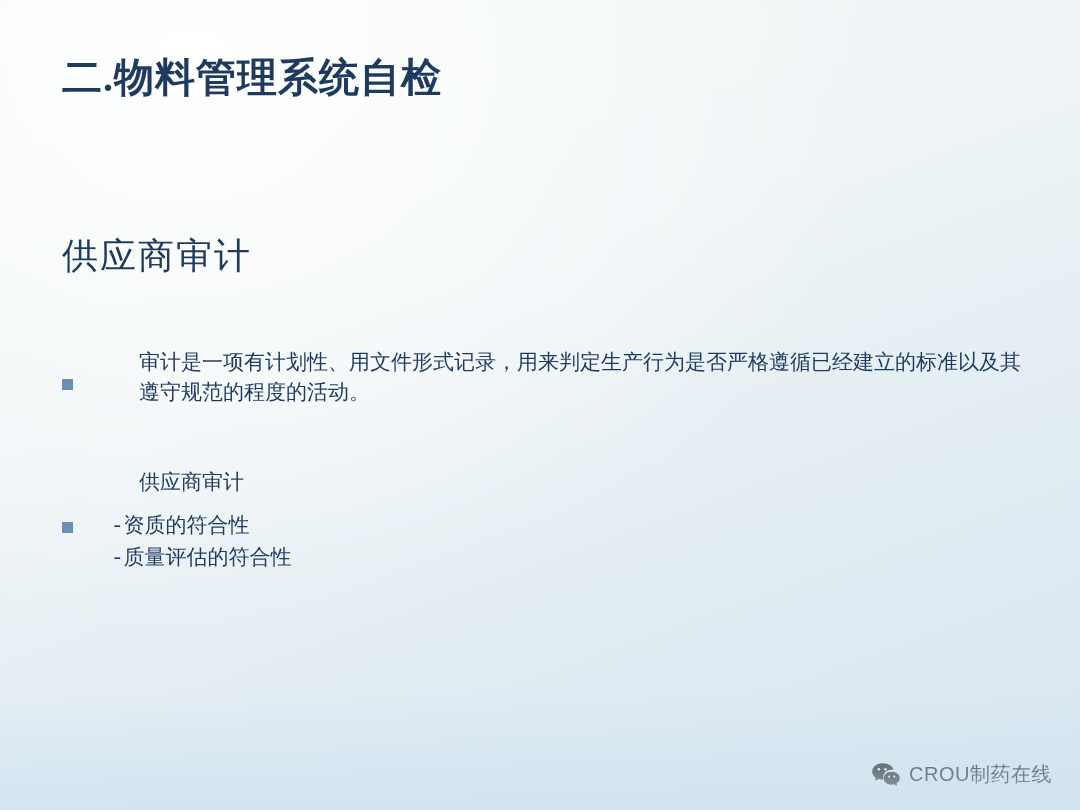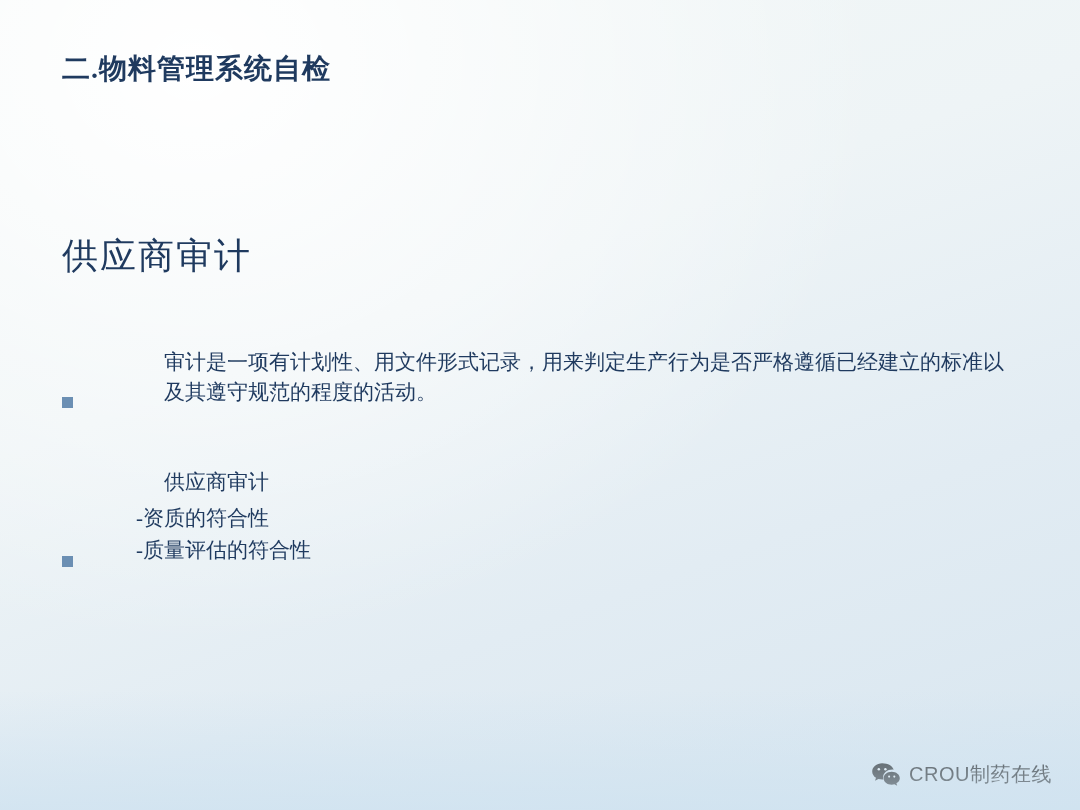--- a/index.html
+++ b/index.html
@@ -29,21 +29,21 @@
     left: 0; right: 0; bottom: 0;
     height: 120px;
     background: linear-gradient(180deg, rgba(214,231,242,0) 0%, rgba(206,226,240,0.75) 100%);
     pointer-events: none;
   }
 
   .slide-title {
     position: absolute;
     left: 62px;
     top: 50px;
-    font-size: 28px;
+    font-size: 40px;
     font-weight: bold;
     color: #1f3a5f;
     letter-spacing: 1px;
     white-space: nowrap;
   }
 
   .section-heading {
     position: absolute;
     left: 62px;
     top: 232px;
@@ -54,23 +54,22 @@
   }
 
   .bullets {
     position: absolute;
     left: 62px;
     top: 348px;
     width: 960px;
   }
   .bullet-row {
     display: flex;
-    align-items: flex-end;
+    align-items: center;
     margin-bottom: 26px;
-    gap: 25px;
   }
   .bullet-marker {
     flex: 0 0 auto;
     width: 11px;
     height: 11px;
     background: #6b8fb3;
     margin-top: 13px;
     margin-right: 66px;
   }
   .bullet-body {
@@ -79,23 +78,24 @@
     font-size: 21px;
     line-height: 1.42;
   }
   .bullet-body .para {
     text-indent: 0;
   }
   .bullet-gap {
     height: 34px;
   }
   .sub-list {
-    margin: 6px 0 0 -28px;
+    margin: 14px 0 0 -28px;
     padding: 0;
     list-style: none;
+    font-family: Liberation Mono, monospace;
   }
   .sub-list li {
     font-size: 21px;
     color: #1f3a5f;
     line-height: 1.52;
     white-space: nowrap;
   }
 
   .watermark {
     position: absolute;

